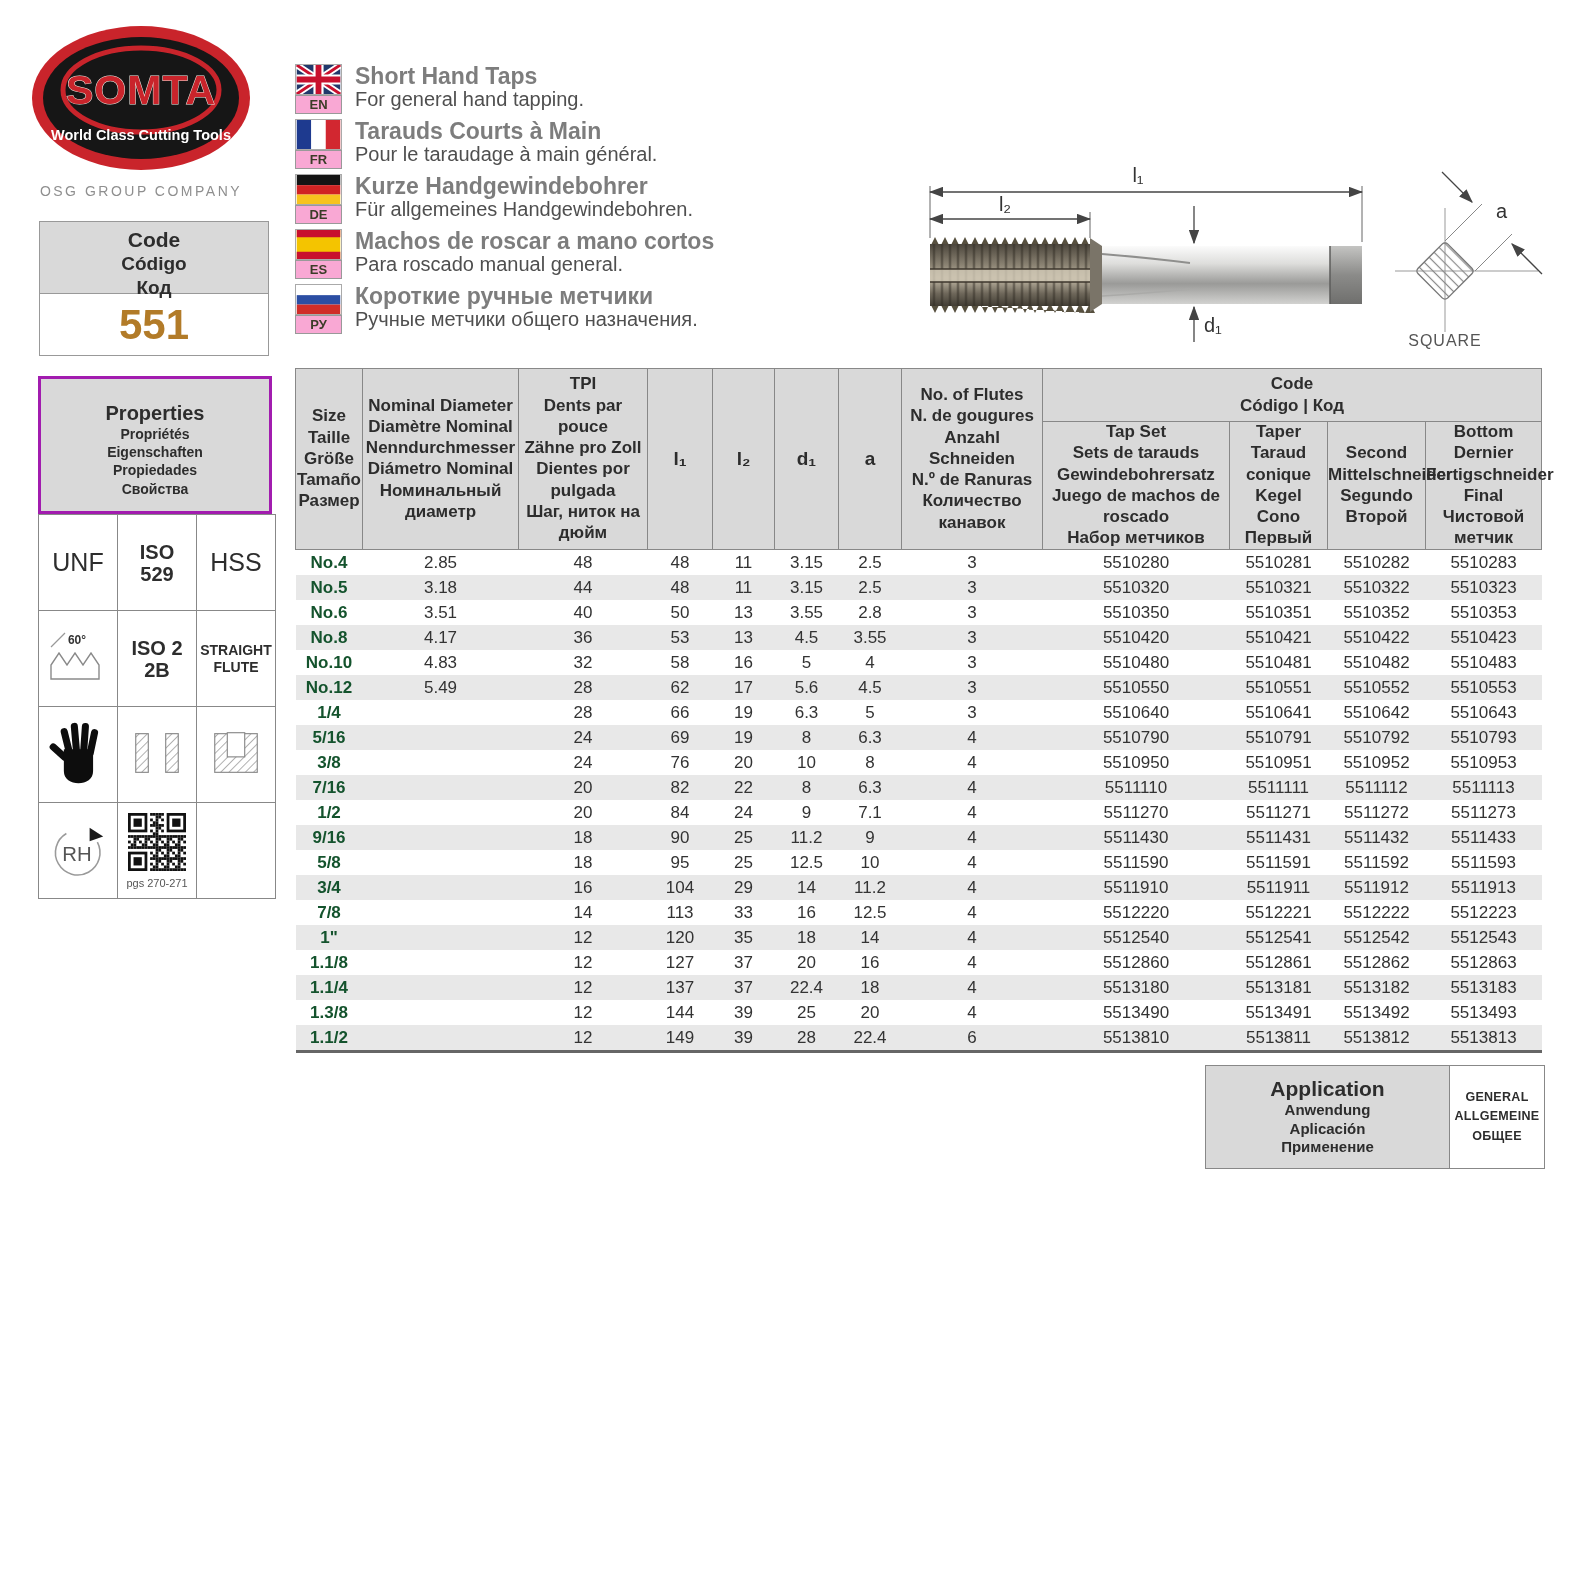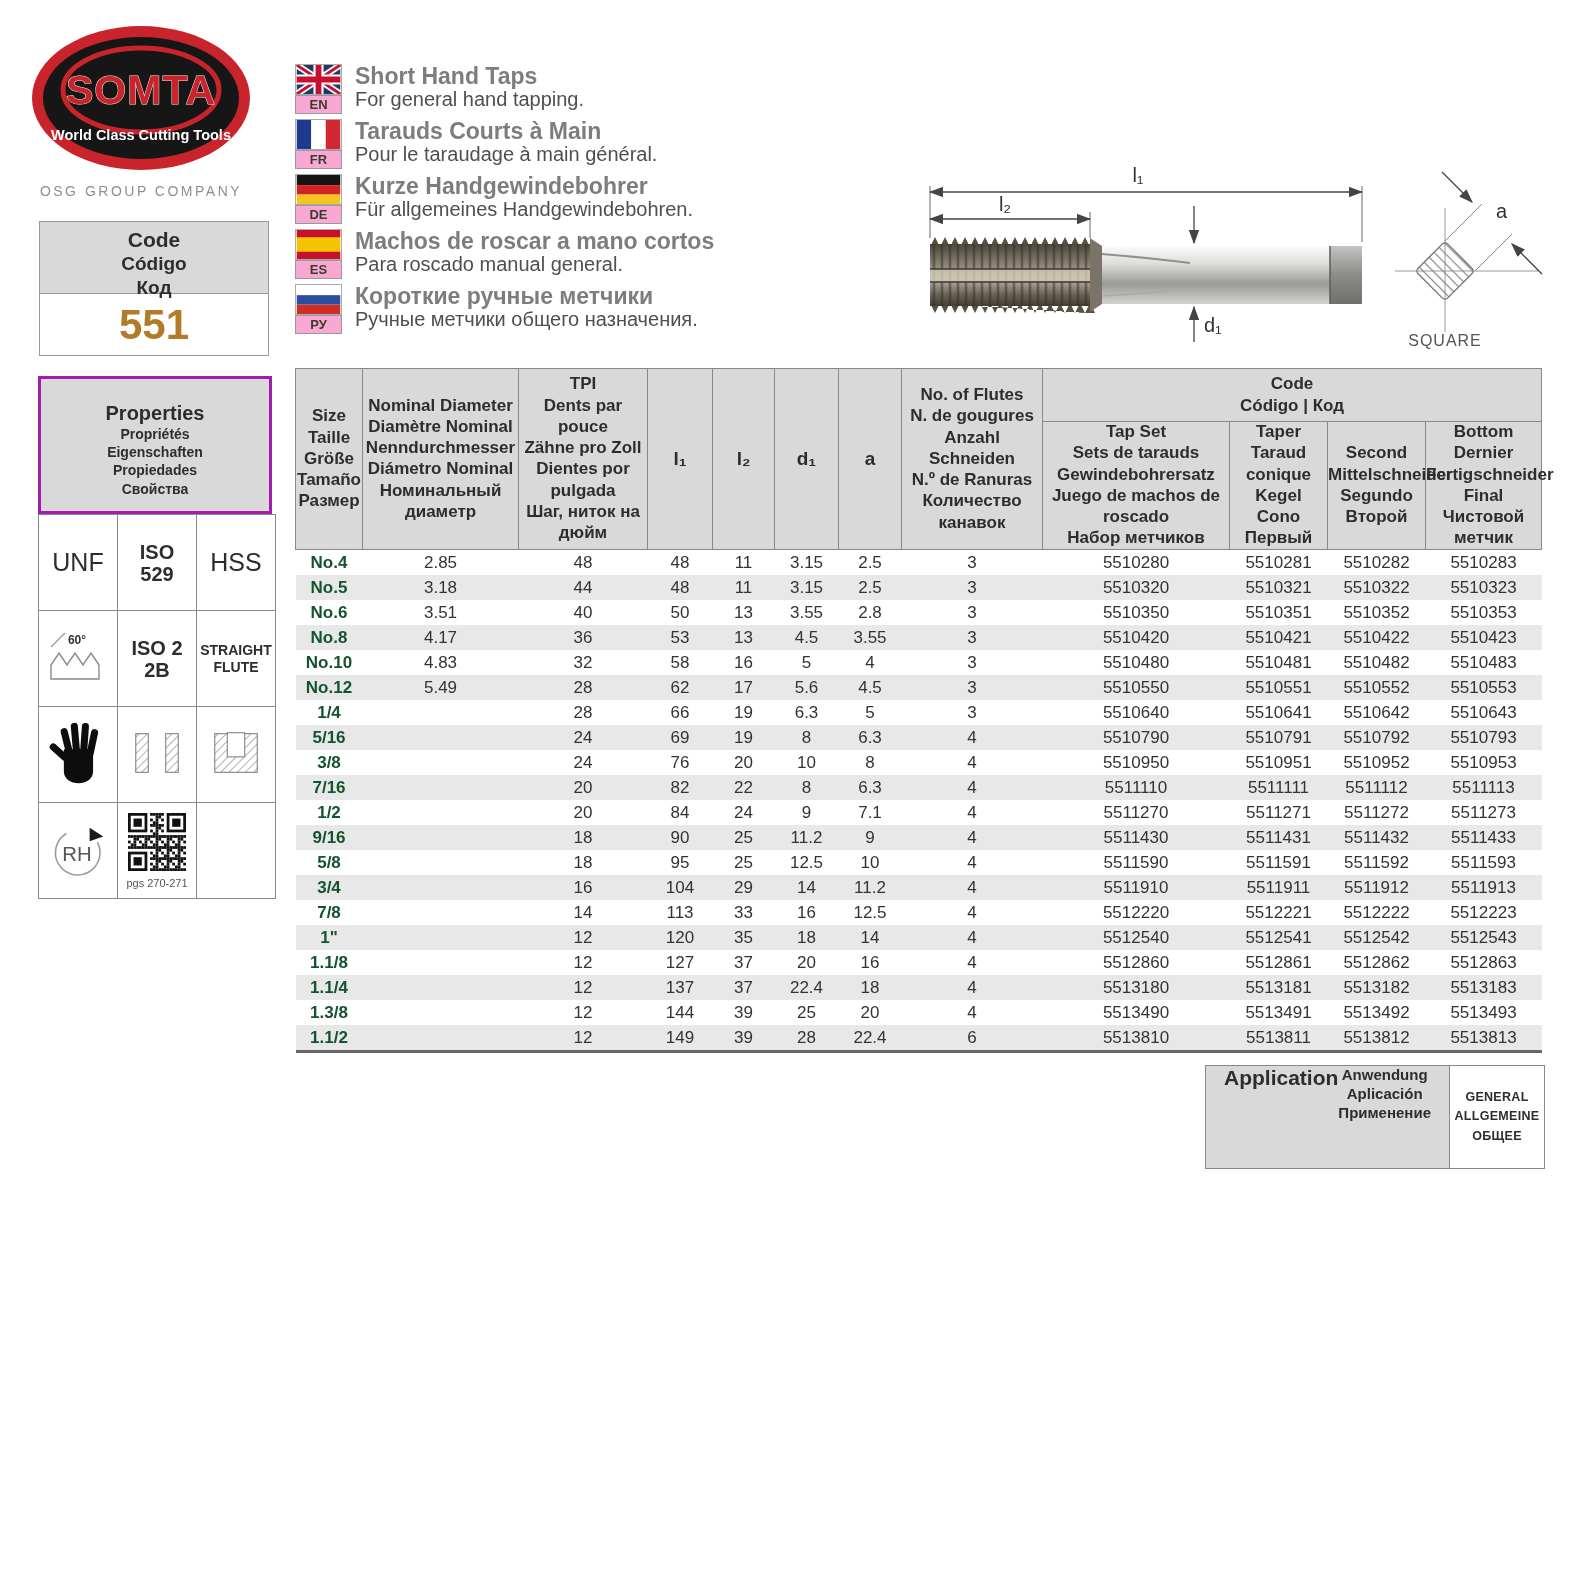--- a/index.html
+++ b/index.html
@@ -39,21 +39,21 @@
   #spec th{border:1px solid #888;background:#d9d9d9;font-weight:normal;padding:0;vertical-align:middle;}
   #spec th .m{font-size:17px;font-weight:bold;line-height:1.2;}
   #spec th .s{font-size:17px;font-weight:bold;white-space:pre-line;line-height:1.25;}
   #spec th .dim{font-size:19px;font-weight:bold;}
   #spec td{font-size:17px;color:#333;text-align:center;height:25px;padding:0;line-height:25px;}
   #spec tr.stripe td{background:#e8e8e8;}
   #spec td.size{font-weight:bold;color:#14532d;}
   #spec tbody{border-bottom:3px solid #666;}
   
   #appbox{left:1205px;top:1065px;width:340px;height:104px;border:1px solid #888;box-sizing:border-box;display:flex;}
-  #appbox .l{width:243px;background:#d9d9d9;border-right:1px solid #888;text-align:center;display:flex;flex-direction:row;justify-content:center;}
+  #appbox .l{width:243px;background:#d9d9d9;border-right:1px solid #888;text-align:center;display:flex;flex-direction:column;justify-content:center;}
   #appbox .l .m{font-size:21px;font-weight:bold;}
   #appbox .l .s{font-size:15px;font-weight:bold;white-space:pre-line;line-height:1.25;}
   #appbox .r{flex:1;background:#fff;display:flex;align-items:center;justify-content:center;text-align:center;font-size:12.5px;font-weight:bold;white-space:pre-line;line-height:1.55;letter-spacing:.3px;}
 </style>
 </head>
 <body>
 
 <svg class="abs" style="left:30px;top:24px" width="222" height="150" viewBox="0 0 222 150">
   <ellipse cx="111" cy="74" rx="109" ry="72" fill="#c9242b"></ellipse>
   <ellipse cx="111" cy="74" rx="98" ry="61" fill="#161616"></ellipse>

